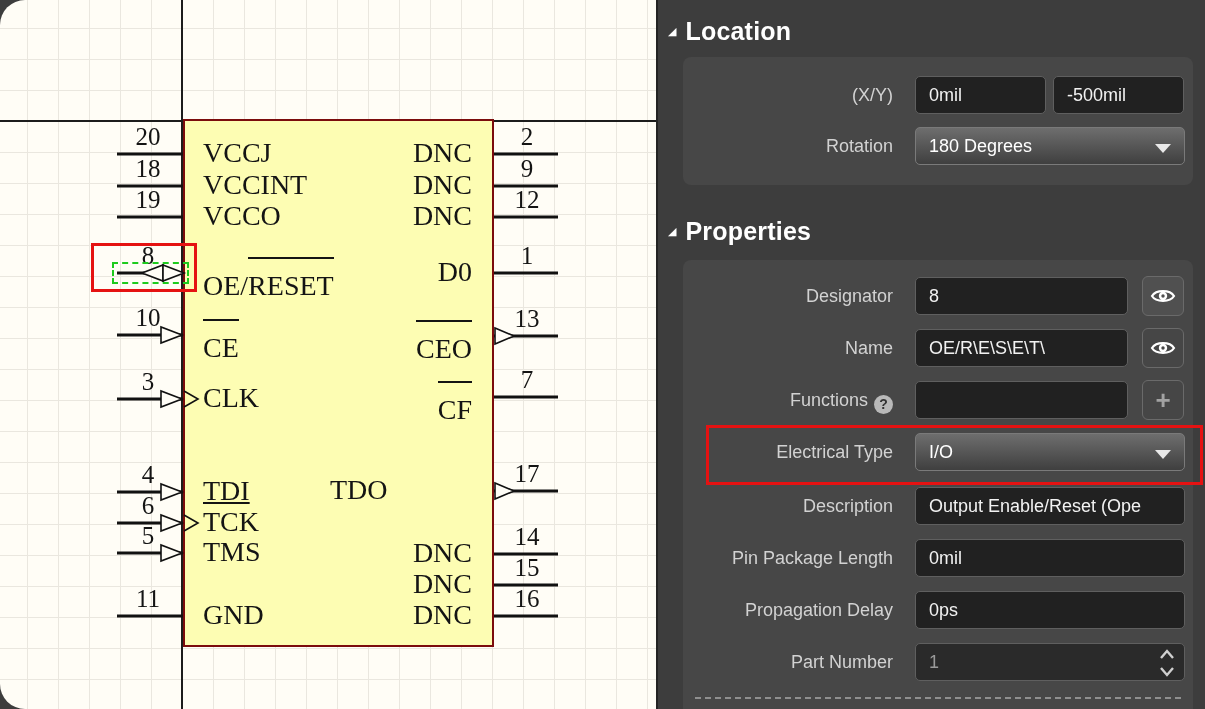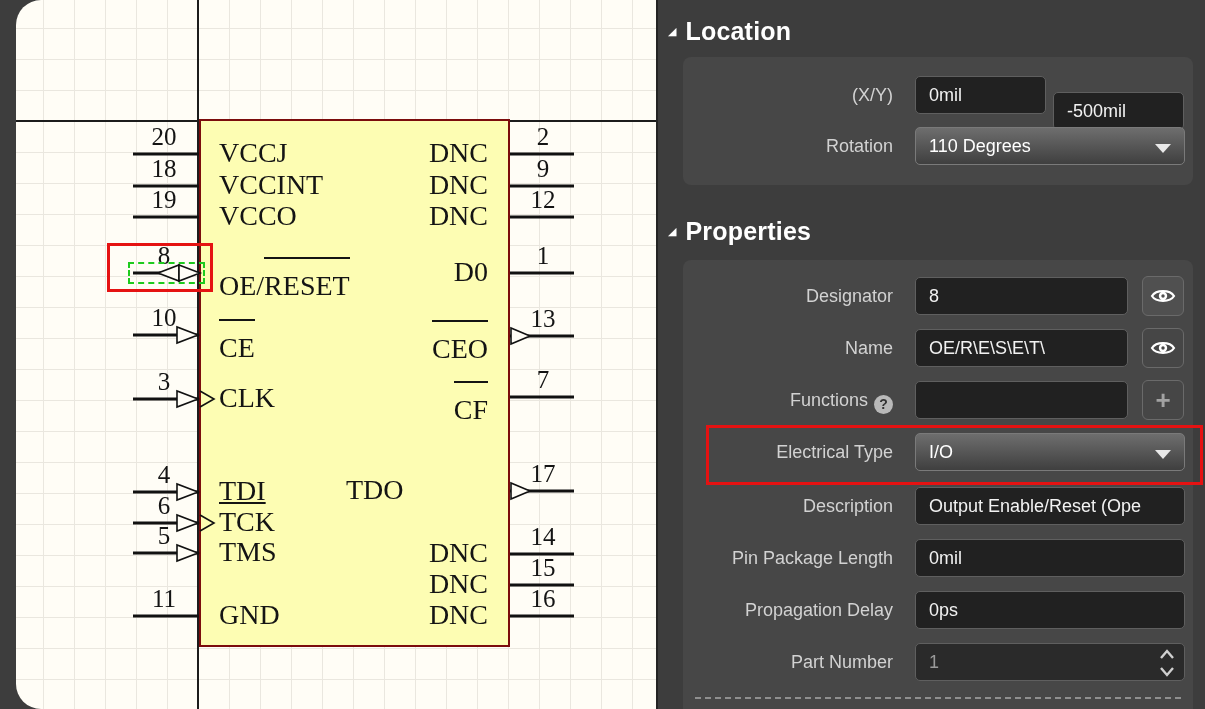--- a/index.html
+++ b/index.html
@@ -2,21 +2,21 @@
 <html><head>
 <meta charset="utf-8">
 <style>
   * { margin:0; padding:0; box-sizing:border-box; }
   html,body { width:1205px; height:709px; overflow:hidden; }
   body { font-family:"Liberation Sans", sans-serif; }
   #app { position:relative; width:1205px; height:709px; background:#3d3d3d; }
 
   
   #schematic {
-    position:absolute; left:16px; top:0; width:780px; height:709px;
+    position:absolute; left:0; top:0; width:780px; height:709px;
     background-color:#fffdf6;
     background-image:
       linear-gradient(#eae7df 1px, transparent 1px),
       linear-gradient(90deg, #eae7df 1px, transparent 1px);
     background-size:31px 31px;
     background-position:27px 28px;
     border-radius:25px;
   }
   .axis-v { position:absolute; left:181px; top:0; width:2px; height:709px; background:#1c1c1c; }
   .axis-h { position:absolute; left:0; top:120px; width:656px; height:2px; background:#1c1c1c; }
@@ -190,26 +190,26 @@
 
     <div class="sect-head" style="top:18px;">
       <span class="sect-tri">◢</span>
       <span class="sect-title">Location</span>
     </div>
 
     <div id="card-location" class="card">
       <div class="prow" style="top:19px;">
         <div class="plabel">(X/Y)</div>
         <div class="pinput" style="left:232px;width:131px;">0mil</div>
-        <div class="pinput" style="left:370px;width:131px;margin-top:16px;">-500mil</div>
+        <div class="pinput" style="left:370px;width:131px;">-500mil</div>
       </div>
       <div class="prow" style="top:70px;">
         <div class="plabel">Rotation</div>
         <div class="dropdown">
-          <span>110 Degrees</span>
+          <span>180 Degrees</span>
           <span class="caret"></span>
         </div>
       </div>
     </div>
 
     <div class="sect-head" style="top:218px;">
       <span class="sect-tri">◢</span>
       <span class="sect-title">Properties</span>
     </div>
 

